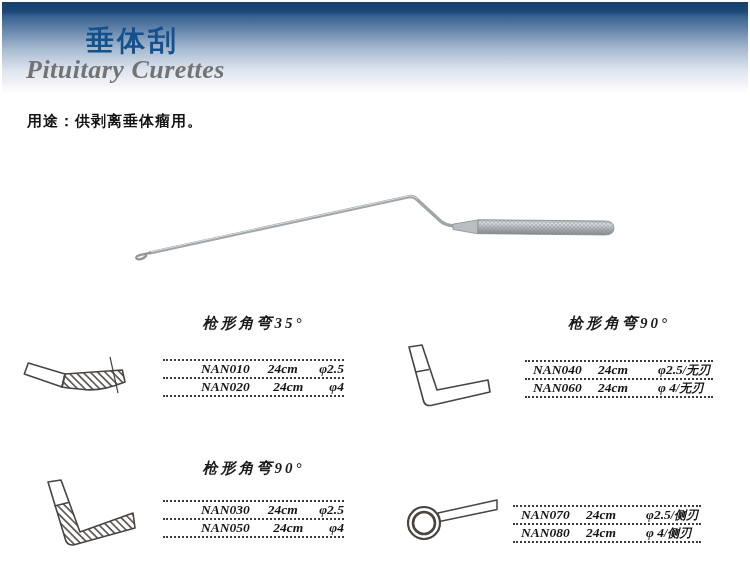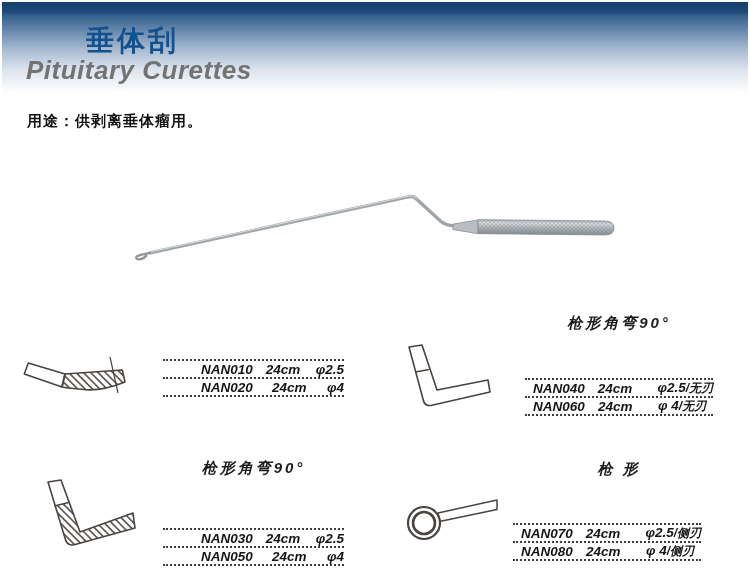--- a/index.html
+++ b/index.html
@@ -1,18 +1,18 @@
 <!DOCTYPE html>
 <html><head>
 <meta charset="utf-8">
 <style>
   html,body{margin:0;padding:0;background:#fff;}
   body{width:750px;height:578px;overflow:hidden;
        font-family:"Liberation Sans",sans-serif;color:#1a1a1a;}
-  #page{position:relative;width:750px;height:548px;background:#fff;}
+  #page{position:relative;width:750px;height:548px;background:#fff;font-family:Liberation Serif, serif;}
 
   
   .header{position:absolute;left:2px;top:2px;width:746px;height:94px;
     background:linear-gradient(180deg,#16406d 0px,#1d4a79 10px,#35618f 14px,
                #6d8cb0 30px,#a9bcd2 48px,#dde4ee 68px,#ffffff 92px);}
   .title-cn{position:absolute;left:86px;top:22px;font-size:28px;font-weight:bold;
     letter-spacing:3px;color:#13508e;}
   .title-en{position:absolute;left:26px;top:55px;font-size:26px;font-weight:bold;
     font-style:italic;color:#737373;letter-spacing:0.5px;}
   .usage{position:absolute;left:27px;top:112px;font-size:15px;font-weight:600;
@@ -23,21 +23,21 @@
   .photo{left:60px;top:160px;}
 
   
   .sec-title{position:absolute;font-size:15px;font-weight:bold;font-style:italic;
     letter-spacing:3px;text-align:center;color:#1c1c1c;white-space:nowrap;}
   .spec-table{position:absolute;border-top:2px dotted #3c3c3c;}
   .spec-row{display:flex;align-items:center;height:16px;
     border-bottom:2px dotted #3c3c3c;
     font-style:italic;font-weight:bold;font-size:13.5px;color:#141414;}
   .t-left{width:181px;}
-  .t-right{width:188px;margin-top:18px;}
+  .t-right{width:188px;}
   .t-left .col-model{width:84px;padding-left:6px;margin-left:32px;}
   .t-left .col-length{width:65px;}
   .t-right .col-model{width:65px;padding-left:8px;}
   .t-right .col-length{width:60px;}
   .col-spec{flex:1;white-space:nowrap;}
   .spec-suffix{font-size:12px;}
 </style>
 </head>
 <body>
 
@@ -99,23 +99,23 @@
     <path d="M13,10 L26,8 L45,60 L98,41 L100,56 L42,72 Q32,75.5 30,66 Z" fill="none" stroke="#4a4440" stroke-width="1.6" stroke-linejoin="round"></path>
     <line x1="19.5" y1="34" x2="33.5" y2="30.5" stroke="#4a4440" stroke-width="1.3"></line>
   </svg>
 
   <svg class="fig" style="left:395px;top:485px" width="120" height="80" viewBox="0 0 120 80">
     <polygon points="43,28 102,15 102,24.5 44.5,36.5" fill="#fff" stroke="#4a4440" stroke-width="1.5" stroke-linejoin="round"></polygon>
     <circle cx="29" cy="38" r="16" fill="#fff" stroke="#4a4440" stroke-width="2.2"></circle>
     <circle cx="29" cy="38" r="11" fill="#fff" stroke="#4a4440" stroke-width="2.6"></circle>
   </svg>
 
+  <div class="sec-title" style="left:163px;top:314px;width:181px">枪形角弯35°</div>
   <div class="sec-title" style="left:525px;top:314px;width:188px">枪形角弯90°</div>
   <div class="sec-title" style="left:163px;top:459px;width:181px">枪形角弯90°</div>
-  <div class="sec-title" style="left:525px;top:460px;width:188px">枪  形</div>
 
   <div class="spec-table t-left" style="left:163px;top:359px">
     <div class="spec-row">
       <span class="col-model">NAN010</span>
       <span class="col-length">24cm</span>
       <span class="col-spec"><span>φ2.5</span><span class="spec-suffix"></span></span>
     </div>
     <div class="spec-row">
       <span class="col-model">NAN020</span>
       <span class="col-length">24cm</span>
@@ -129,21 +129,21 @@
       <span class="col-length">24cm</span>
       <span class="col-spec"><span>φ2.5</span><span class="spec-suffix">/无刃</span></span>
     </div>
     <div class="spec-row">
       <span class="col-model">NAN060</span>
       <span class="col-length">24cm</span>
       <span class="col-spec"><span>φ 4</span><span class="spec-suffix">/无刃</span></span>
     </div>
   </div>
 
-  <div class="spec-table t-left" style="left:163px;top:528px">
+  <div class="spec-table t-left" style="left:163px;top:500px">
     <div class="spec-row">
       <span class="col-model">NAN030</span>
       <span class="col-length">24cm</span>
       <span class="col-spec"><span>φ2.5</span><span class="spec-suffix"></span></span>
     </div>
     <div class="spec-row">
       <span class="col-model">NAN050</span>
       <span class="col-length">24cm</span>
       <span class="col-spec"><span>φ4</span><span class="spec-suffix"></span></span>
     </div>

